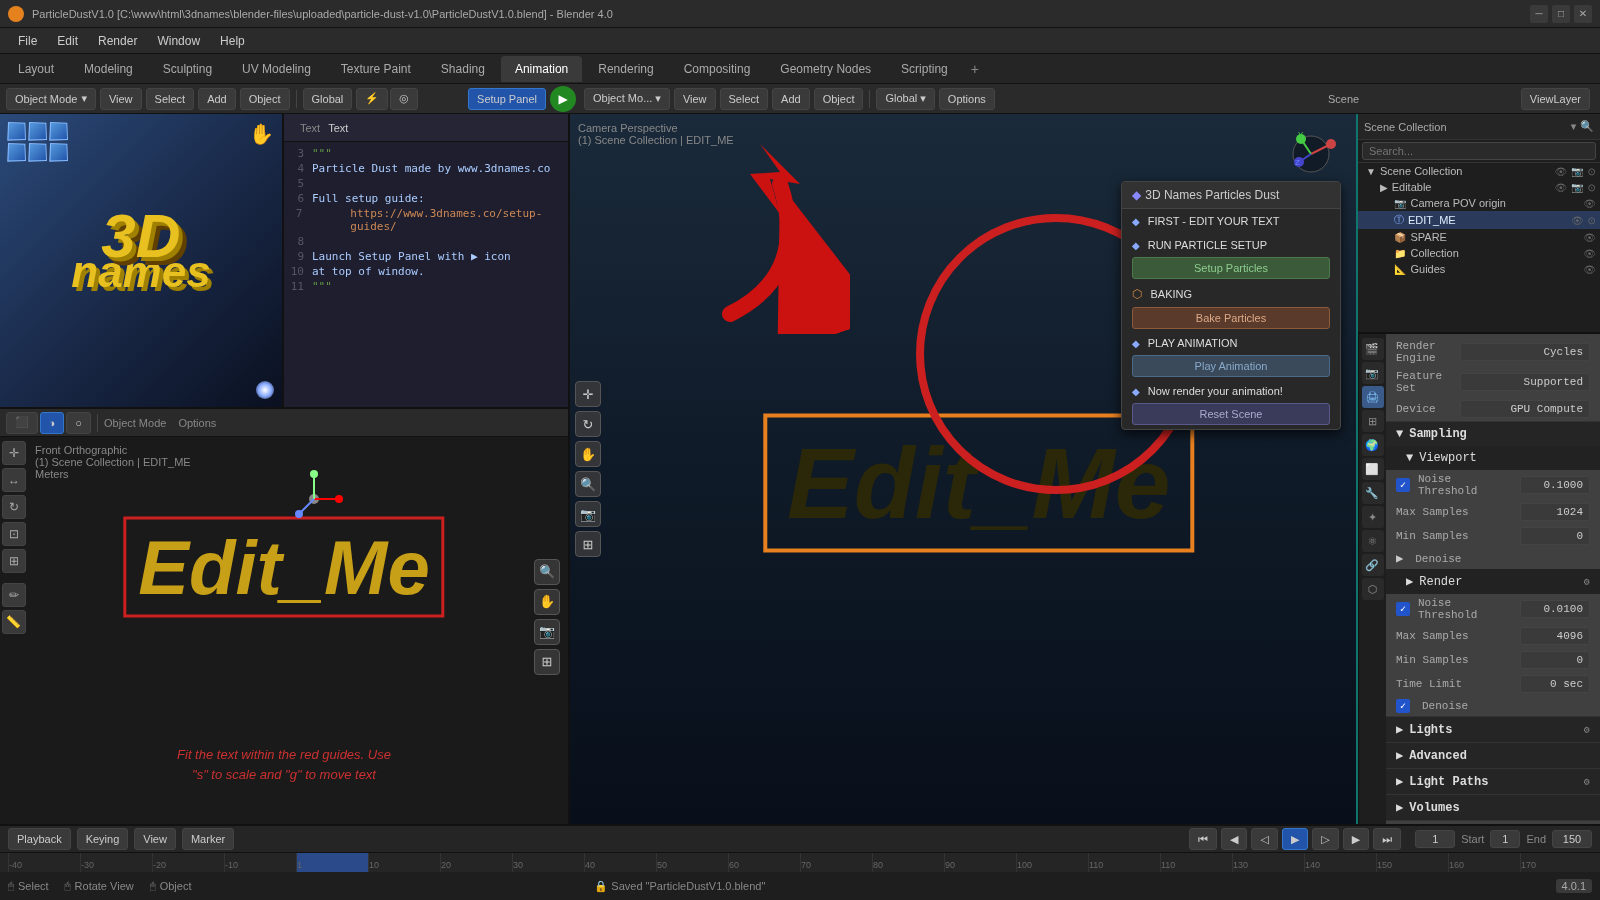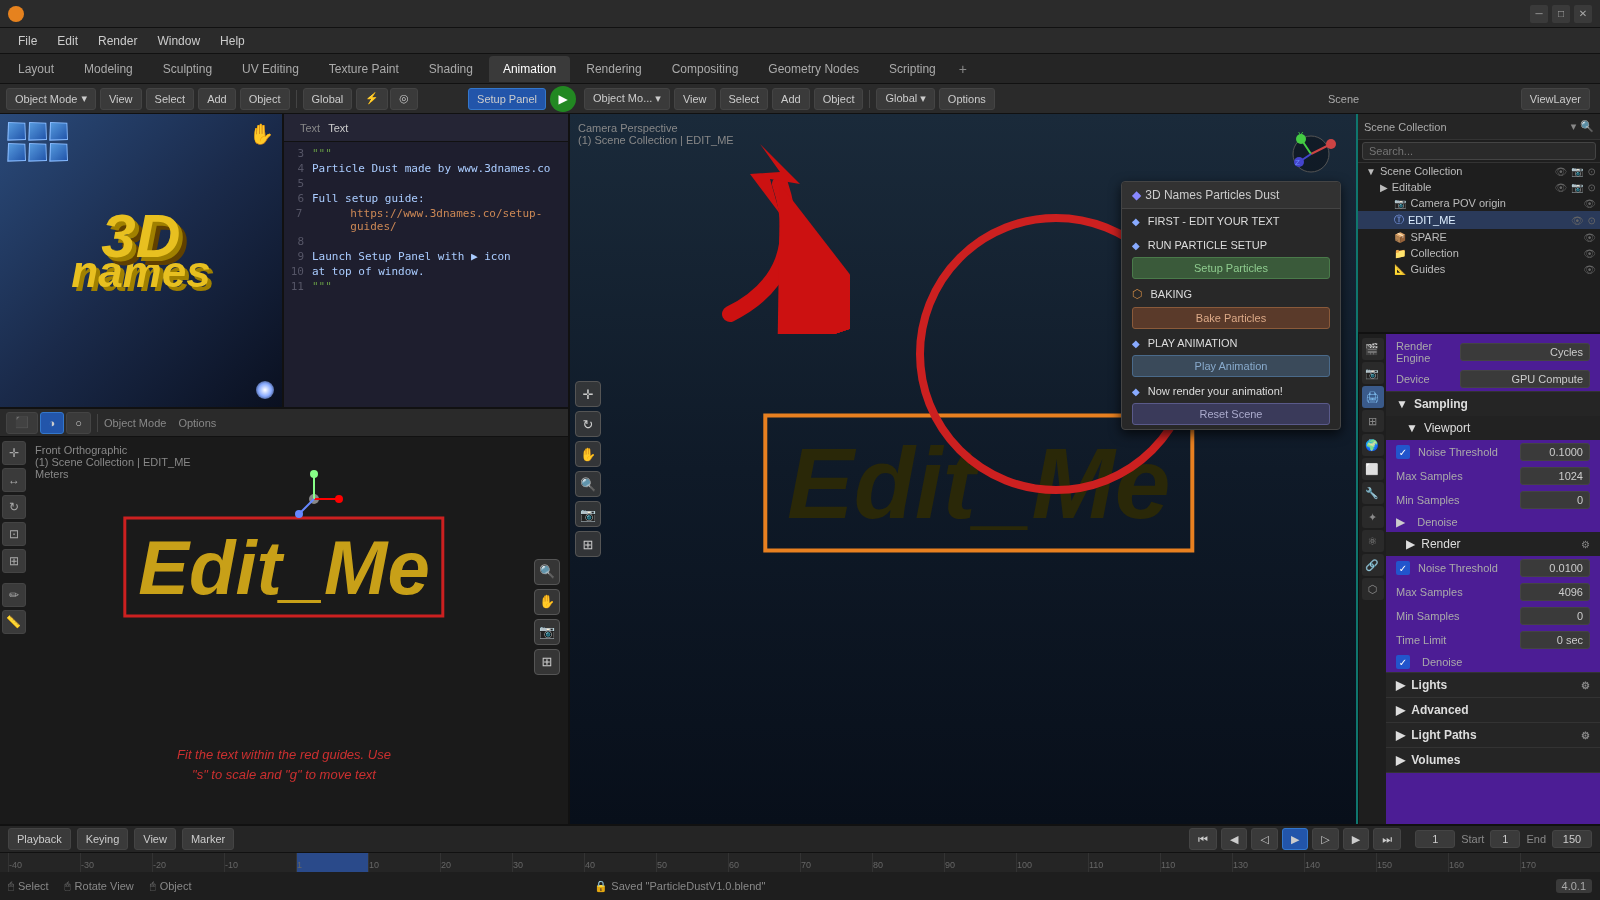--- a/index.html
+++ b/index.html
@@ -563,40 +563,41 @@
       color: #aaa;
       flex: 1;
       height: 18px;
     }
   </style>
 </head>
 <body>
 
 <div class="title-bar">
   <div class="app-icon"></div>
+  <span class="title-text">ParticleDustV1.0 [C:\www\html\3dnames\blender-files\uploaded\particle-dust-v1.0\ParticleDustV1.0.blend] - Blender 4.0</span>
   <div class="win-controls">
     <button class="win-btn">─</button>
     <button class="win-btn">□</button>
     <button class="win-btn">✕</button>
   </div>
 </div>
 
 <div class="menu-bar">
   <div class="menu-item">File</div>
   <div class="menu-item">Edit</div>
   <div class="menu-item">Render</div>
   <div class="menu-item">Window</div>
   <div class="menu-item">Help</div>
 </div>
 
 <div class="workspace-tabs">
   <div class="ws-tab">Layout</div>
   <div class="ws-tab">Modeling</div>
   <div class="ws-tab">Sculpting</div>
-  <div class="ws-tab">UV Editing</div>
+  <div class="ws-tab">UV Modeling</div>
   <div class="ws-tab">Texture Paint</div>
   <div class="ws-tab">Shading</div>
   <div class="ws-tab active">Animation</div>
   <div class="ws-tab">Rendering</div>
   <div class="ws-tab">Compositing</div>
   <div class="ws-tab">Geometry Nodes</div>
   <div class="ws-tab">Scripting</div>
   <div class="ws-tab-add">+</div>
 </div>
 
@@ -954,26 +955,30 @@
           <div class="props-icon">⊞</div>
           <div class="props-icon">🌍</div>
           <div class="props-icon">⬜</div>
           <div class="props-icon">🔧</div>
           <div class="props-icon">✦</div>
           <div class="props-icon">⚛</div>
           <div class="props-icon">🔗</div>
           <div class="props-icon">⬡</div>
         </div>
 
-        <div style="flex:1;overflow-y:auto;background:#4c1d95;">
+        <div style="flex:1;overflow-y:auto;background:#404040;font-family:Liberation Mono, monospace;">
 
           <div class="prop-section">
             <div class="prop-row" style="padding-top:6px">
               <span class="prop-label">Render Engine</span>
               <div class="prop-value wide" style="cursor:pointer;">Cycles</div>
+            </div>
+            <div class="prop-row">
+              <span class="prop-label">Feature Set</span>
+              <div class="prop-value wide" style="cursor:pointer;">Supported</div>
             </div>
             <div class="prop-row">
               <span class="prop-label">Device</span>
               <div class="prop-value wide" style="cursor:pointer;">GPU Compute</div>
             </div>
           </div>
 
           <div class="prop-section">
             <div class="prop-section-header">
               <span>▼</span>

